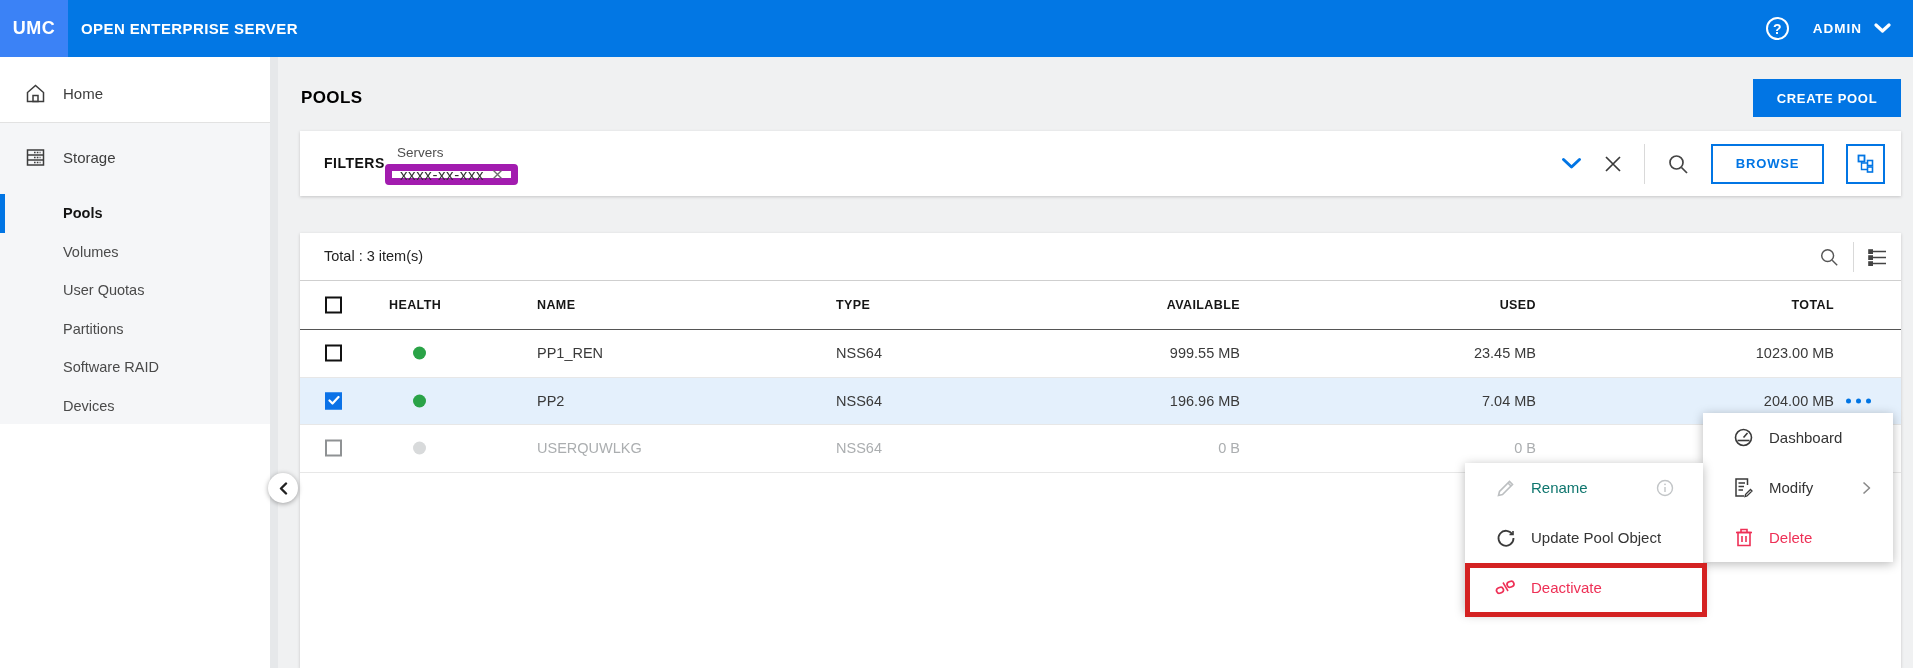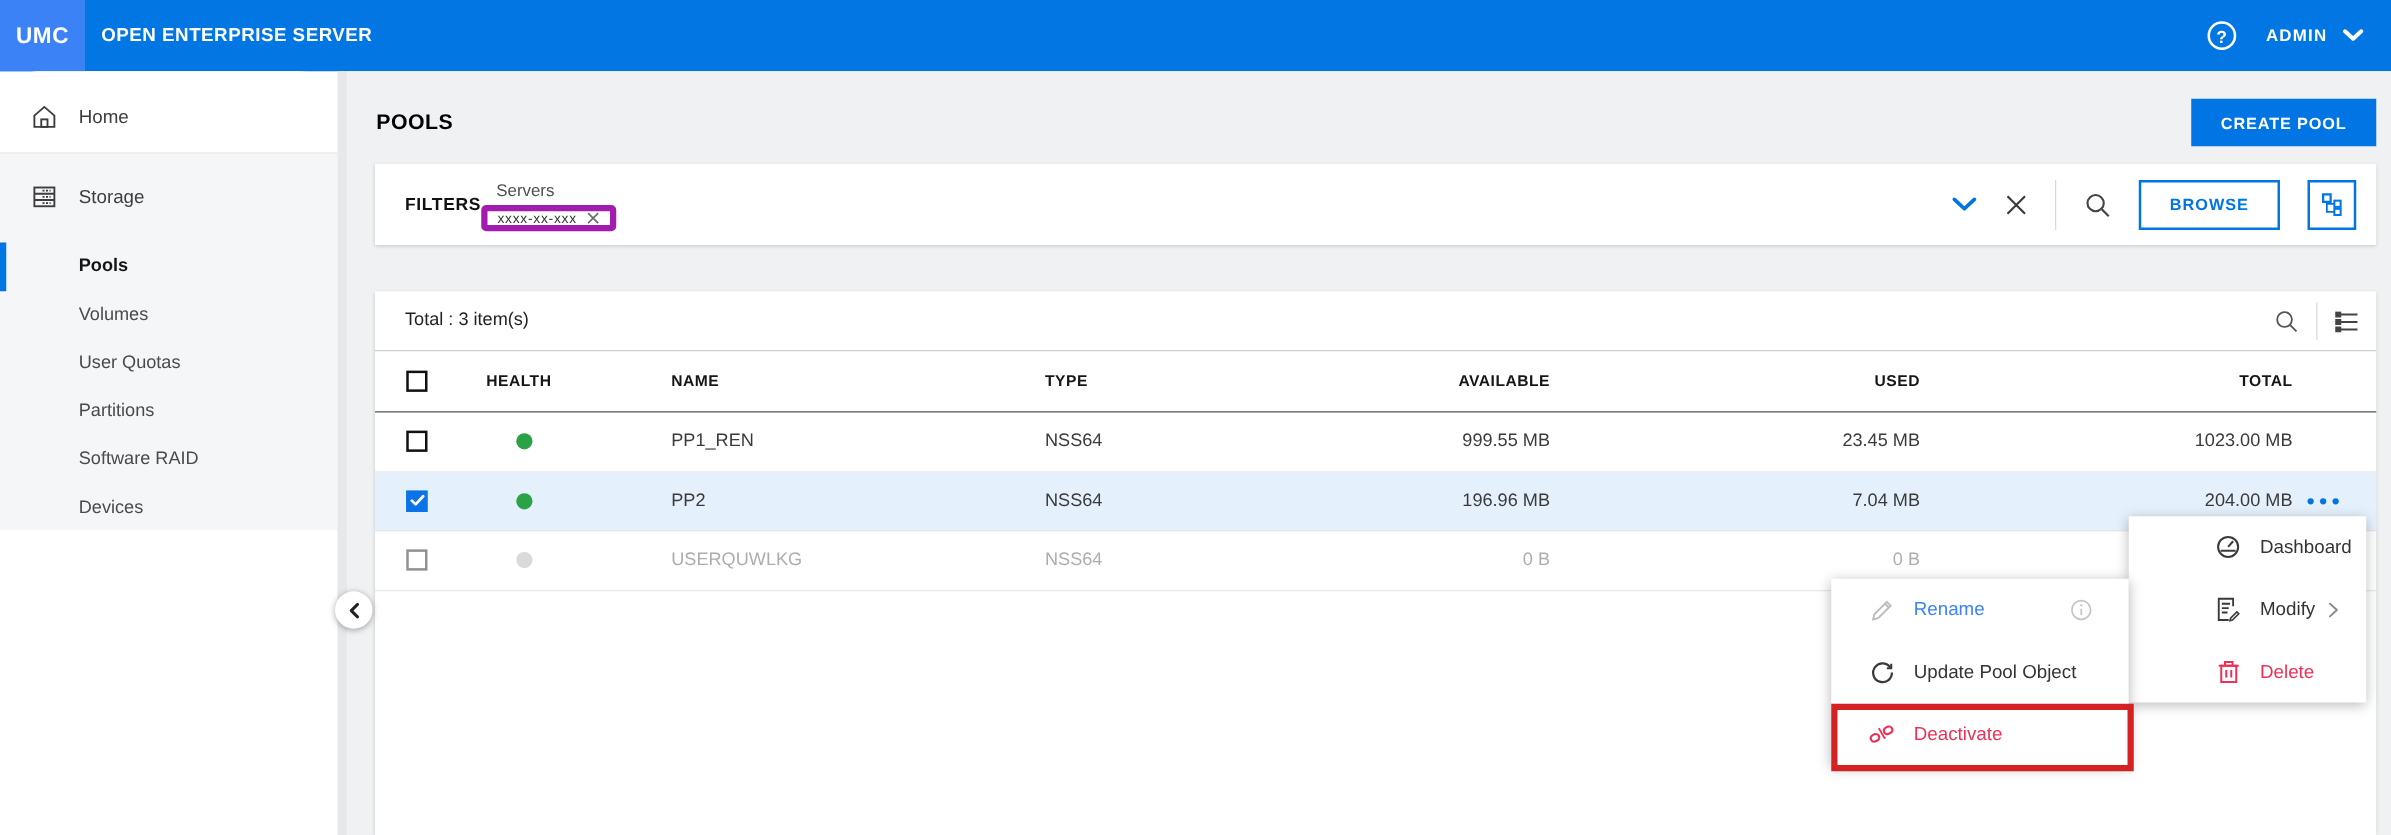--- a/index.html
+++ b/index.html
@@ -30,21 +30,21 @@
   .collapse-btn { position:absolute; left:268px; top:473px; width:30px; height:30px; background:#fff; border-radius:50%; box-shadow:0 1px 5px rgba(0,0,0,.35); display:flex; align-items:center; justify-content:center; cursor:pointer; z-index:5; }
   
   .main-bg { position:absolute; left:278px; top:57px; width:1635px; height:611px; background:#f0f1f2; }
   .page-title { position:absolute; left:301px; top:88px; font-size:17px; font-weight:800; color:#000; letter-spacing:.4px; }
   .create-btn { position:absolute; left:1753px; top:79px; width:148px; height:38px; background:#0175e4; color:#fff; border:none; font-family:inherit; font-weight:bold; font-size:13px; letter-spacing:.7px; cursor:pointer; }
   .card { position:absolute; background:#fff; box-shadow:0 1px 3px rgba(0,0,0,.18); }
   
   .filter-card { left:300px; top:131px; width:1601px; height:65px;padding-left:38px; }
   .filters-label { position:absolute; left:24px; top:24px; font-size:14px; font-weight:800; color:#111; letter-spacing:.5px; }
   .filter-group-label { position:absolute; left:97px; top:14px; font-size:13.5px; color:#4f4f4f; }
-  .chip { position:absolute; left:85px; top:33px; height:21px; display:flex; align-items:center; gap:8px; border:5px solid #a21caf; border-radius:4px; padding:0 8px; font-size:11px; color:#333; letter-spacing:.6px; }
+  .chip { position:absolute; left:85px; top:33px; height:21px; display:flex; align-items:center; gap:8px; border:7px solid #a21caf; border-radius:4px; padding:0 8px; font-size:15px; color:#333; letter-spacing:.6px; }
   .chip .chip-x { cursor:pointer; display:flex; }
   .filter-right { position:absolute; right:16px; top:0; height:65px; display:flex; align-items:center; gap:22px; }
   .vdivider { width:1px; height:40px; background:#d9d9d9; }
   .browse-btn { width:113px; height:40px; background:#fff; border:2px solid #0175e4; color:#0175e4; font-family:inherit; font-weight:bold; font-size:13px; letter-spacing:.8px; cursor:pointer; }
   .tree-btn { width:39px; height:40px; background:#fff; border:2px solid #0175e4; display:flex; align-items:center; justify-content:center; cursor:pointer; }
   .icon-btn { background:none; border:none; cursor:pointer; display:flex; align-items:center; padding:0; }
   
   .table-card { left:300px; top:233px; width:1601px; height:435px; }
   .totals-row { position:relative; height:48px; border-bottom:1px solid #cfcfcf; }
   .totals-text { position:absolute; left:24px; top:15px; font-size:14.5px; color:#222; }
@@ -60,26 +60,26 @@
   .cb { position:absolute; left:25px; top:50%; transform:translateY(-50%); width:17px; height:17px; border:2px solid #111; background:#fff; cursor:pointer; }
   .cb.gray { border-color:#8f9294; }
   .cb.checked { background:#0b72e7; border-color:#0b72e7; display:flex; align-items:center; justify-content:center; }
   .dot { position:absolute; left:113px; top:50%; transform:translateY(-50%); width:13px; height:13px; border-radius:50%; }
   .dot.green { background:#2aa347; }
   .dot.gray { background:#d8dadb; }
   .ellipsis { position:absolute; left:1546px; top:50%; transform:translateY(-50%); display:flex; gap:5px; cursor:pointer; }
   .ellipsis i { width:5px; height:5px; border-radius:50%; background:#0175e4; }
   
   .menu { position:absolute; background:#fff; box-shadow:0 2px 10px rgba(0,0,0,.28); z-index:10; }
-  .menu-row { left:1703px; top:413px; width:190px;padding-left:39px; }
+  .menu-row { left:1703px; top:413px; width:190px; }
   .menu-pool { left:1465px; top:463px; width:238px; }
   .menu-item { position:relative; height:49.8px; display:flex; align-items:center; gap:15px; padding-left:30px; font-size:15px; color:#343434; cursor:pointer; }
   .menu-item .mi-icon { width:21px; display:flex; justify-content:center; color:#3a3a3a; }
   .menu-item.danger, .menu-item.danger .mi-icon { color:#ee3056; }
-  .menu-item.disabled, .menu-item.disabled .mi-icon { color:#3b82f6; cursor:default; }
+  .menu-item.disabled, .menu-item.disabled .mi-icon { color:#0f766e; cursor:default; }
   .mi-chevron { position:absolute; right:22px; color:#8a8a8a; display:flex; }
   .mi-info { position:absolute; right:29px; color:#c2c5c7; display:flex; }
   .annotation-box { position:absolute; left:1465px; top:563px; width:242px; height:54px; border:5px solid #d42222; z-index:20; pointer-events:none; }
   svg { display:block; }
 </style>
 </head>
 <body>
 
 <div class="screen">
 

